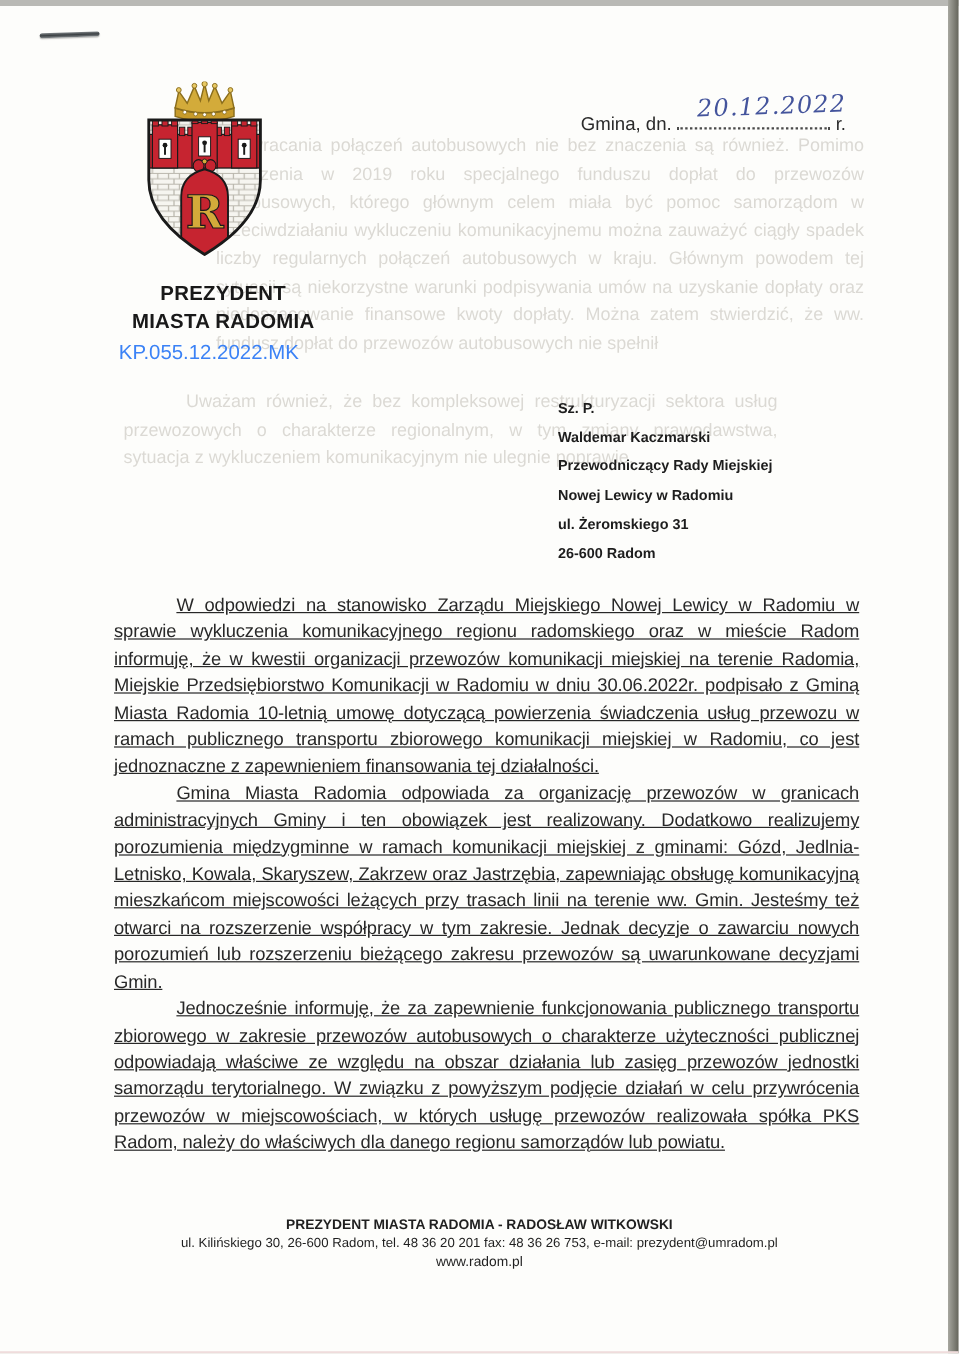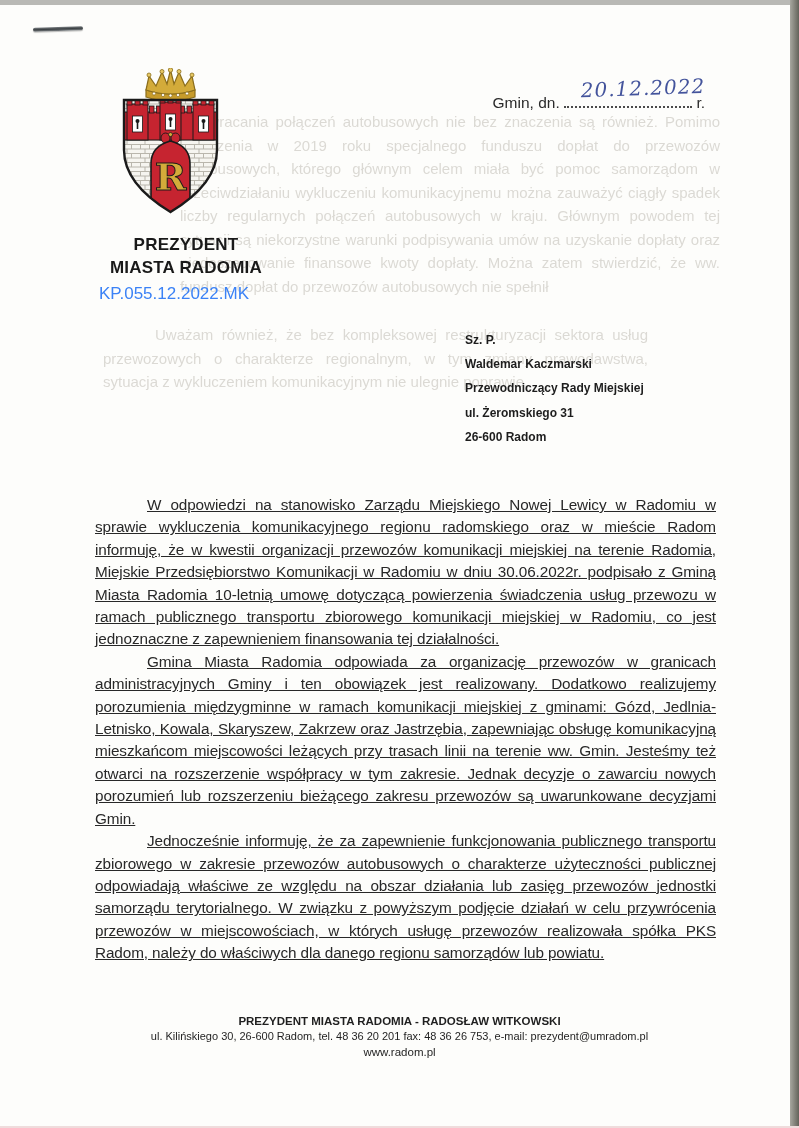--- a/index.html
+++ b/index.html
@@ -62,21 +62,21 @@
 
   <div class="scan-top-band"></div>
   <div class="scan-right-band"></div>
   <div class="scan-bottom-line"></div>
   <div class="staple"></div>
 
   <div class="ghost ghost-1">przywracania połączeń autobusowych nie bez znaczenia są również. Pomimo utworzenia w 2019 roku specjalnego funduszu dopłat do przewozów autobusowych, którego głównym celem miała być pomoc samorządom w przeciwdziałaniu wykluczeniu komunikacyjnemu można zauważyć ciągły spadek liczby regularnych połączeń autobusowych w kraju. Głównym powodem tej sytuacji są niekorzystne warunki podpisywania umów na uzyskanie dopłaty oraz niedoszacowanie finansowe kwoty dopłaty. Można zatem stwierdzić, że ww. fundusz dopłat do przewozów autobusowych nie spełnił</div>
   <div class="ghost ghost-2">Uważam również, że bez kompleksowej restrukturyzacji sektora usług przewozowych o charakterze regionalnym, w tym zmiany prawodawstwa, sytuacja z wykluczeniem komunikacyjnym nie ulegnie poprawie.</div>
 
   <div class="date-line">
-    <span>Gmin, dn.</span>
+    <span>Gmina, dn.</span>
     <span class="date-dots"><span class="handwritten">20.12.2022</span></span>
     <span>r.</span>
   </div>
 
   <div class="crest">
     <svg width="105" height="150" viewBox="0 0 105 150">
       <defs>
         <clipPath id="shieldClip">
           <path d="M6,32 H99 V82 Q99,116 52.5,144 Q6,116 6,82 Z"></path>
         </clipPath>
@@ -158,20 +158,21 @@
     <div>PREZYDENT</div>
     <div>MIASTA RADOMIA</div>
   </div>
 
   <div class="reference">KP.055.12.2022.MK</div>
 
   <div class="recipient">
     <div>Sz. P.</div>
     <div>Waldemar Kaczmarski</div>
     <div>Przewodniczący Rady Miejskiej</div>
+    <div>Nowej Lewicy w Radomiu</div>
     <div>ul. Żeromskiego 31</div>
     <div>26-600 Radom</div>
   </div>
 
   <div class="body-text">
     <p>W odpowiedzi na stanowisko Zarządu Miejskiego Nowej Lewicy w Radomiu w sprawie wykluczenia komunikacyjnego regionu radomskiego oraz w mieście Radom informuję, że w kwestii organizacji przewozów komunikacji miejskiej na terenie Radomia, Miejskie Przedsiębiorstwo Komunikacji w Radomiu w dniu 30.06.2022r. podpisało z Gminą Miasta Radomia 10-letnią umowę dotyczącą powierzenia świadczenia usług przewozu w ramach publicznego transportu zbiorowego komunikacji miejskiej w Radomiu, co jest jednoznaczne z zapewnieniem finansowania tej działalności.</p>
     <p>Gmina Miasta Radomia odpowiada za organizację przewozów w granicach administracyjnych Gminy i ten obowiązek jest realizowany. Dodatkowo realizujemy porozumienia międzygminne w ramach komunikacji miejskiej z gminami: Gózd, Jedlnia-Letnisko, Kowala, Skaryszew, Zakrzew oraz Jastrzębia, zapewniając obsługę komunikacyjną mieszkańcom miejscowości leżących przy trasach linii na terenie ww. Gmin. Jesteśmy też otwarci na rozszerzenie współpracy w tym zakresie. Jednak decyzje o zawarciu nowych porozumień lub rozszerzeniu bieżącego zakresu przewozów są uwarunkowane decyzjami Gmin.</p>
     <p>Jednocześnie informuję, że za zapewnienie funkcjonowania publicznego transportu zbiorowego w zakresie przewozów autobusowych o charakterze użyteczności publicznej odpowiadają właściwe ze względu na obszar działania lub zasięg przewozów jednostki samorządu terytorialnego. W związku z powyższym podjęcie działań w celu przywrócenia przewozów w miejscowościach, w których usługę przewozów realizowała spółka PKS Radom, należy do właściwych dla danego regionu samorządów lub powiatu.</p>
   </div>
 

